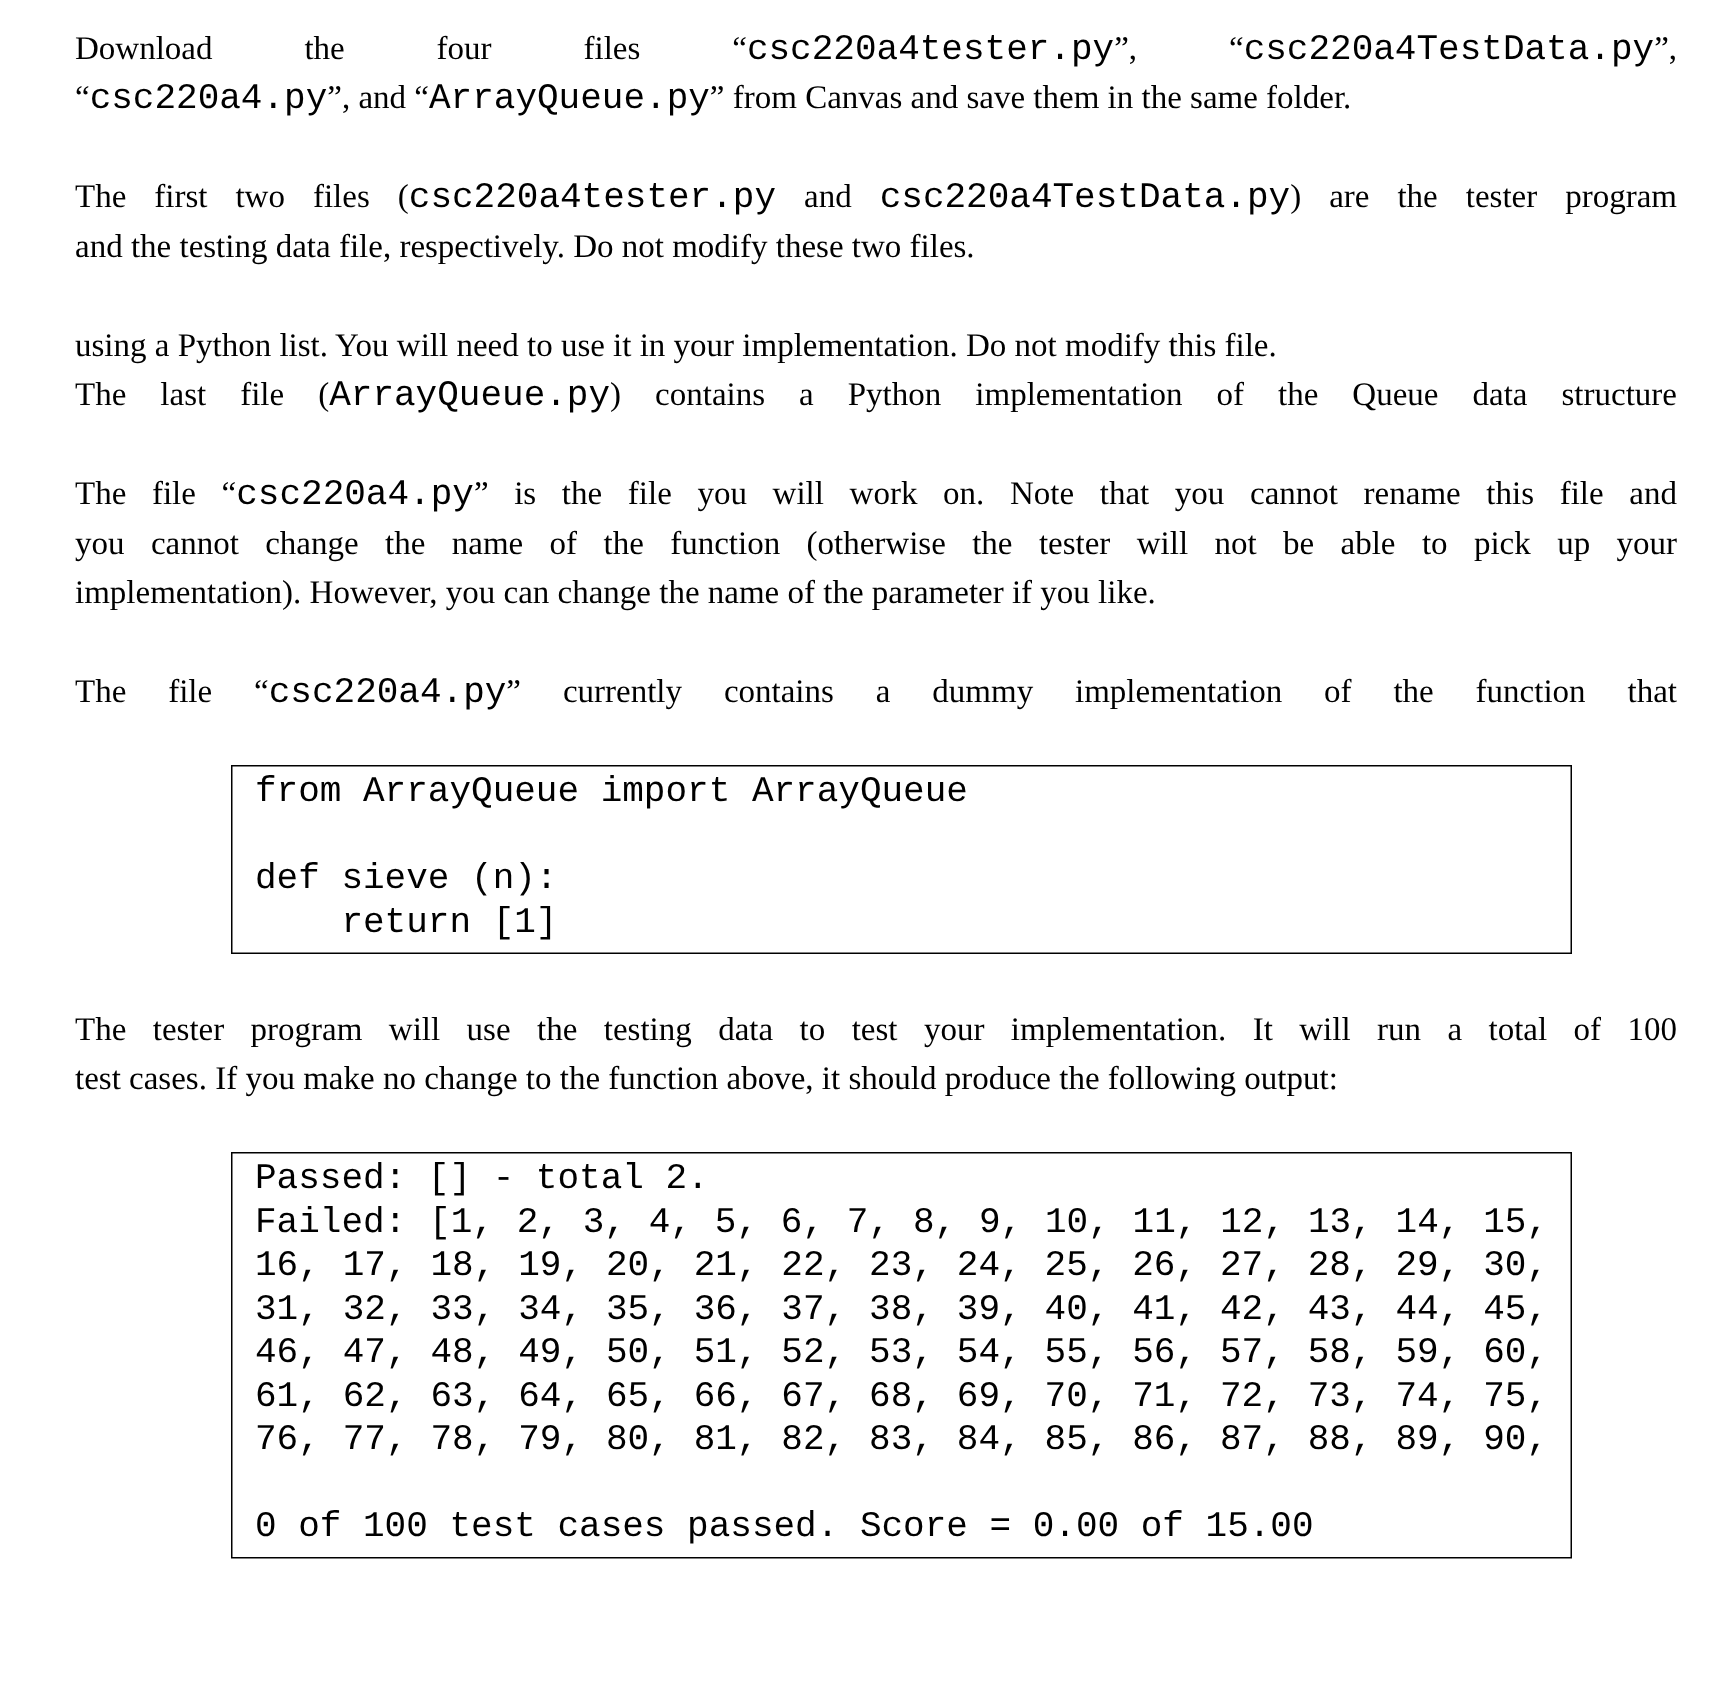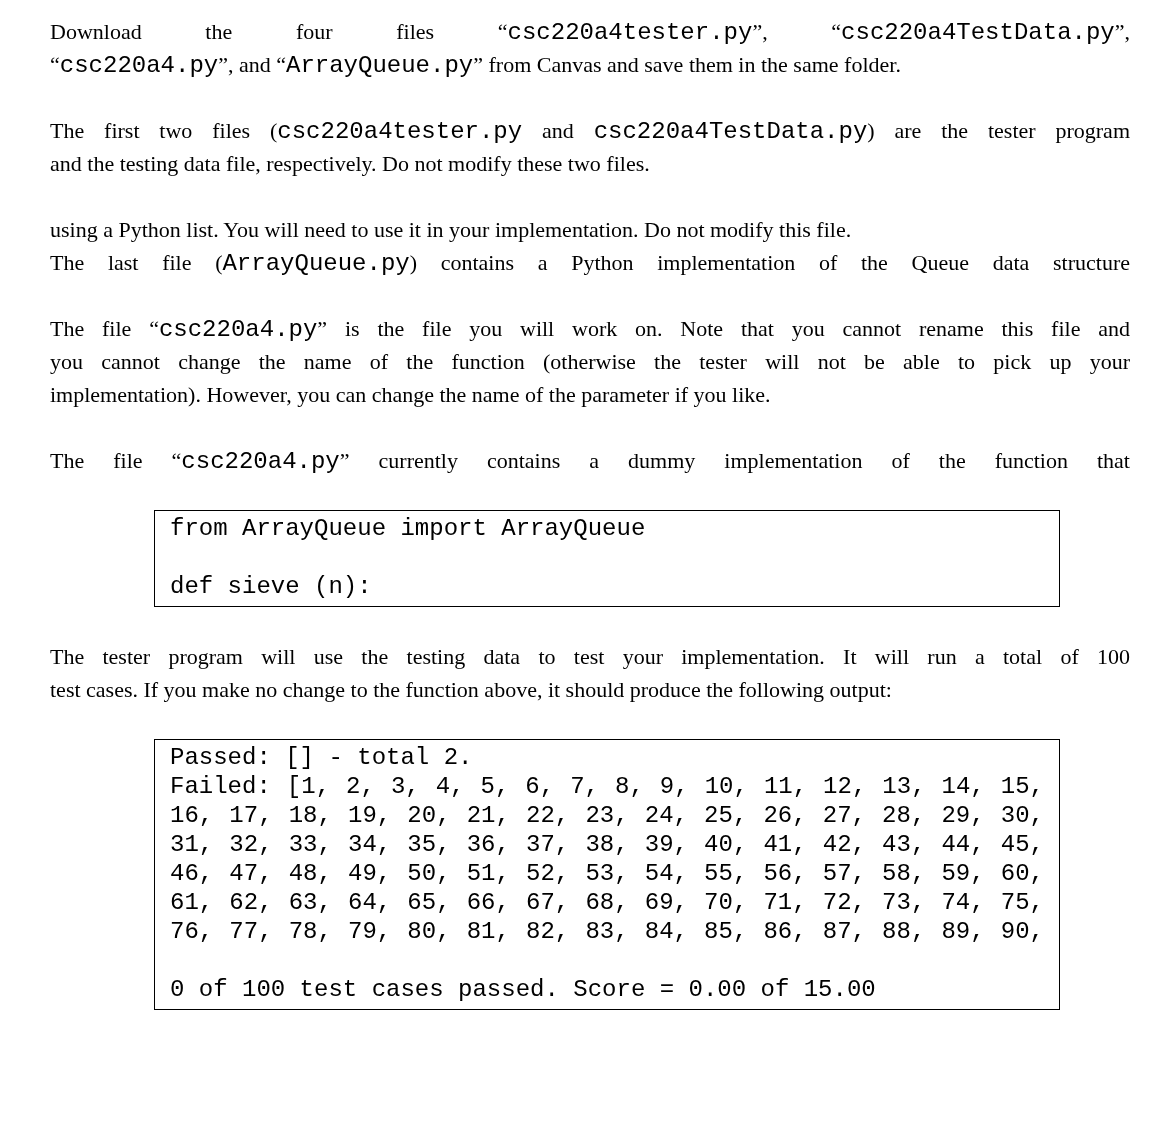--- a/index.html
+++ b/index.html
@@ -8,21 +8,21 @@
     background: #ffffff;
   }
   body {
     width: 1154px;
     height: 1128px;
     overflow: hidden;
     color: #000000;
     font-family: "Liberation Serif", serif;
   }
   .page {
-    padding: 15px 24px 0 50px;
+    padding: 15px 36px 0 50px;
   }
   .para {
     font-size: 22px;
     line-height: 33px;
     margin: 0 0 33px 0;
   }
   .line {
     display: block;
     white-space: nowrap;
   }
@@ -80,20 +80,21 @@
   </p>
 
   <p class="para">
     <span class="line jl"><span>The file “</span><span class="mono">csc220a4.py</span><span>” currently contains a dummy implementation of the function that</span></span>
   </p>
 
   <div class="code-box">
     <div class="code-line">from ArrayQueue import ArrayQueue</div>
     <div class="code-line"> </div>
     <div class="code-line">def sieve (n):</div>
+    <div class="code-line">    return [1]</div>
   </div>
 
   <p class="para">
     <span class="line jl"><span>The tester program will use the testing data to test your implementation. It will run a total of 100</span></span>
     <span class="line"><span>test cases. If you make no change to the function above, it should produce the following output:</span></span>
   </p>
 
   <div class="code-box">
     <div class="code-line">Passed: [] - total 2.</div>
     <div class="code-line jl">Failed: [1, 2, 3, 4, 5, 6, 7, 8, 9, 10, 11, 12, 13, 14, 15,</div>

